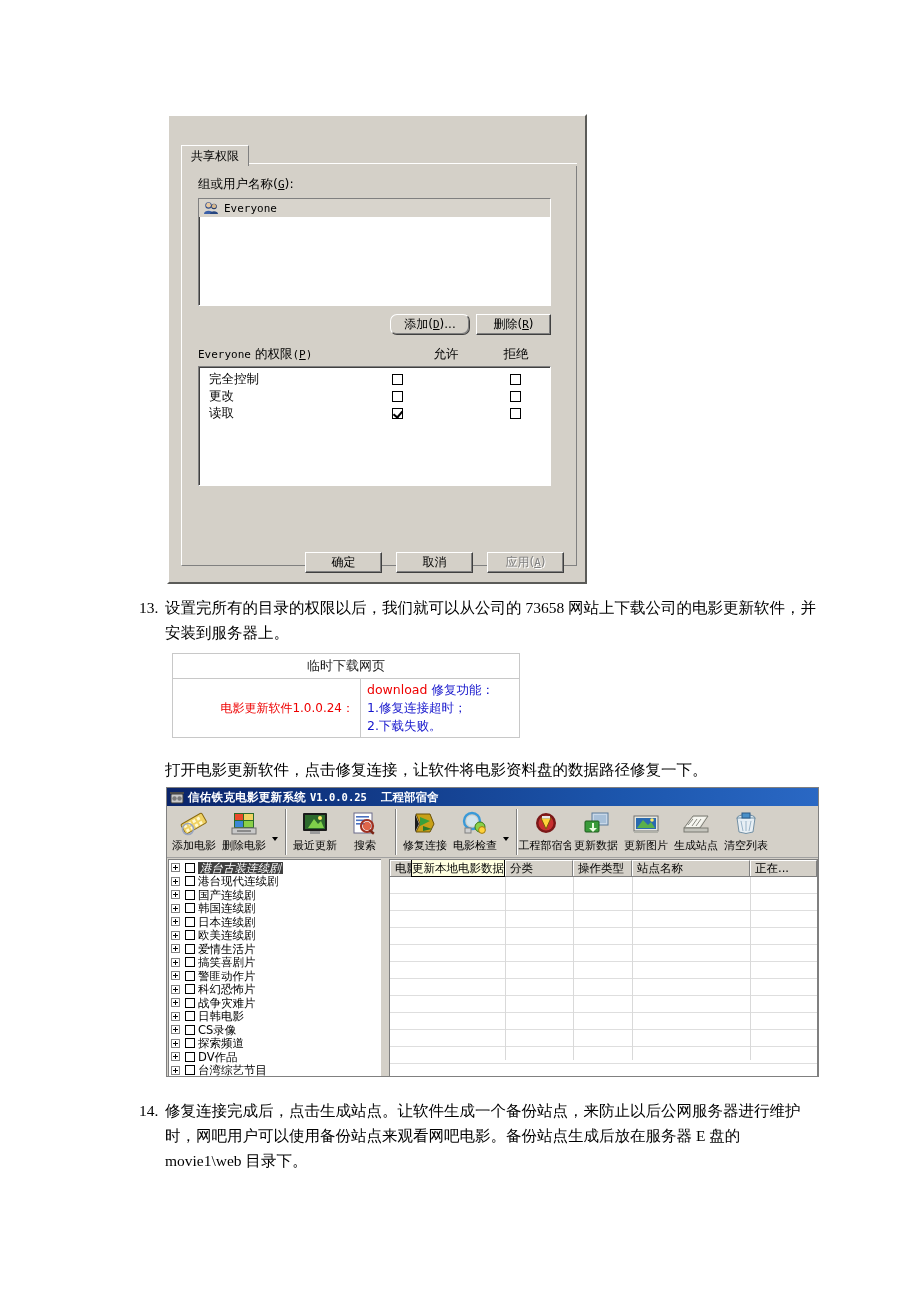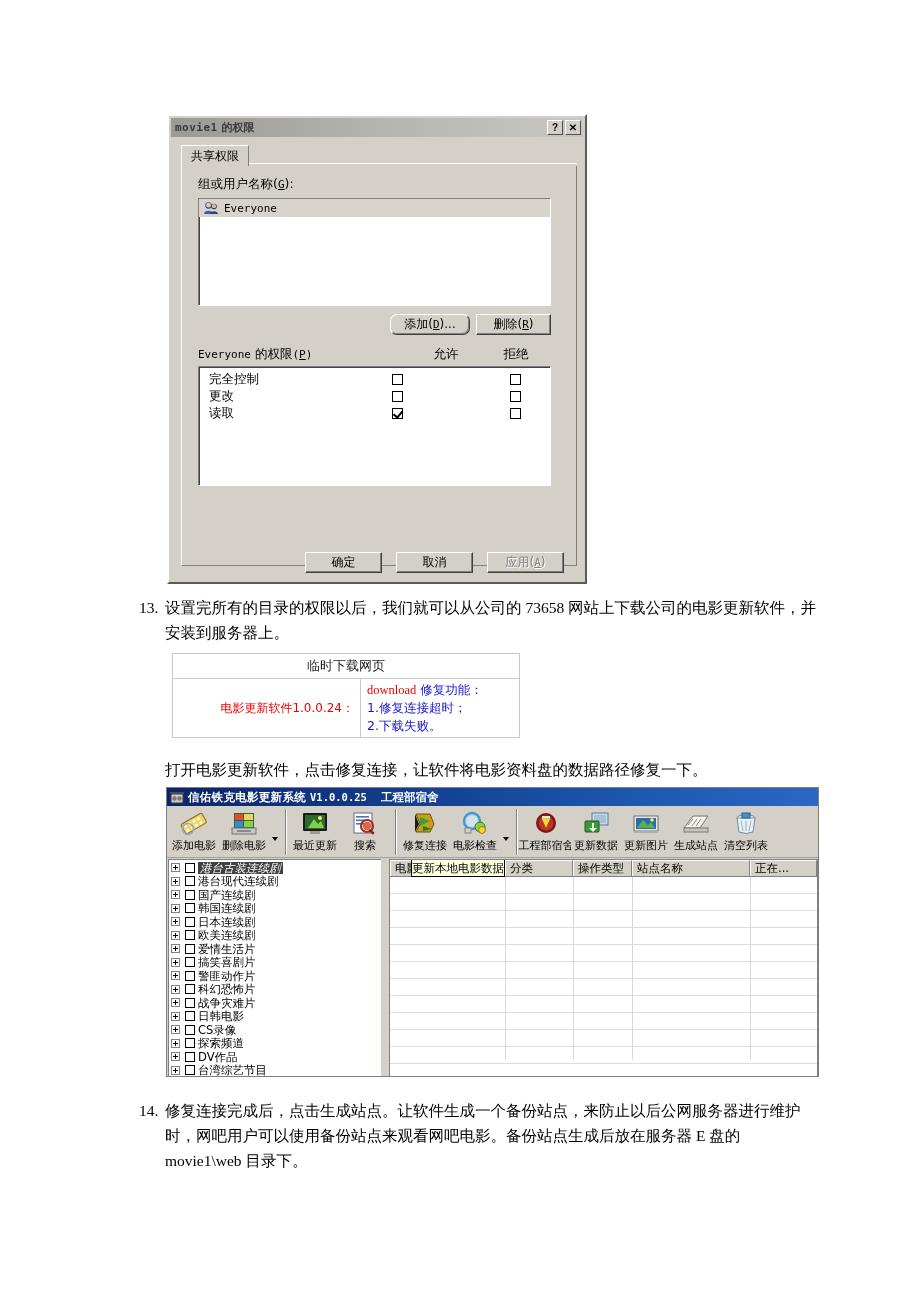--- a/index.html
+++ b/index.html
@@ -257,21 +257,21 @@
     text-align: right;
     color: #ee0000;
     font-size: 12px;
     white-space: nowrap;
   }
   .dl-right {
     color: #1515cc;
     font-size: 12.5px;
     line-height: 18px;
   }
-  .dl-right .d-en { color: #ee0000; font-family: Liberation Serif, serif; }
+  .dl-right .d-en { color: #ee0000; }
 
   
   .app-window {
     position: absolute;
     left: 166px; top: 787px;
     width: 653px; height: 290px;
     background: #d4d0c8;
     border: 1px solid #808080;
     box-sizing: border-box;
     font-family: "DejaVu Sans", sans-serif;
@@ -473,27 +473,20 @@
     white-space: nowrap;
     z-index: 30;
     color: #000;
   }
 </style>
 </head>
 <body>
 
 <div class="win-dialog">
 
-  <div class="win-titlebar">
-    <div class="win-title-text">
-      <span>movie1</span><span class="cjk"> 的权限</span>
-    </div>
-    <div class="titlebtn">?</div>
-    <div class="titlebtn">✕</div>
-  </div>
 
   <div class="tabstrip">
     <div class="tab-row">
       <div class="tab-active">共享权限</div>
       <div class="tab-rest"></div>
     </div>
 
     <div class="tab-body">
 
       <div class="lbl-group">

